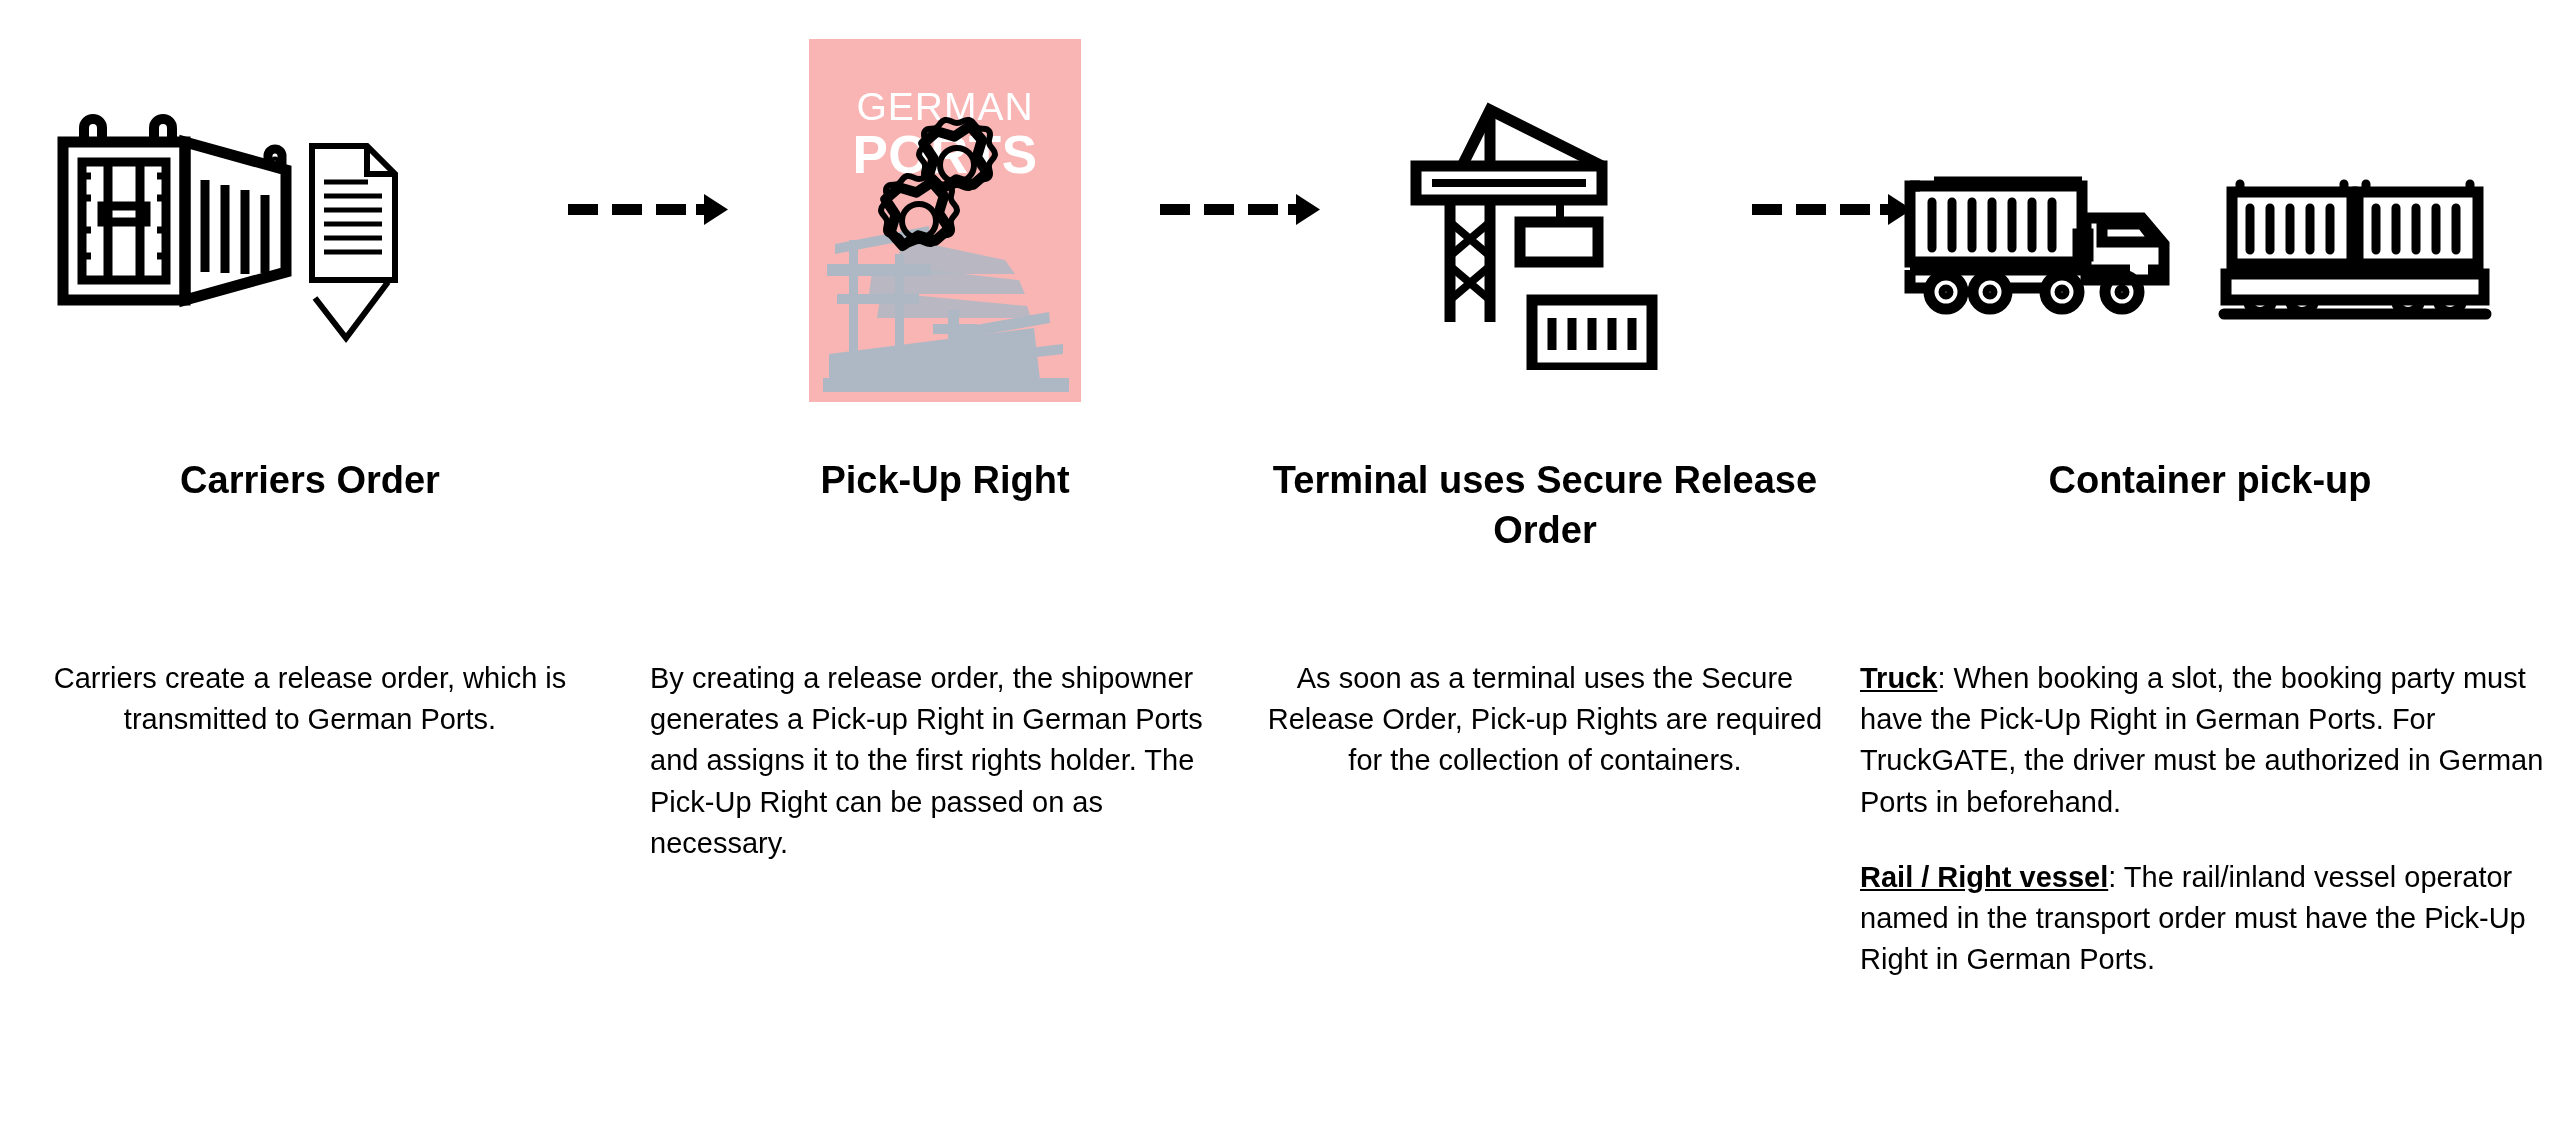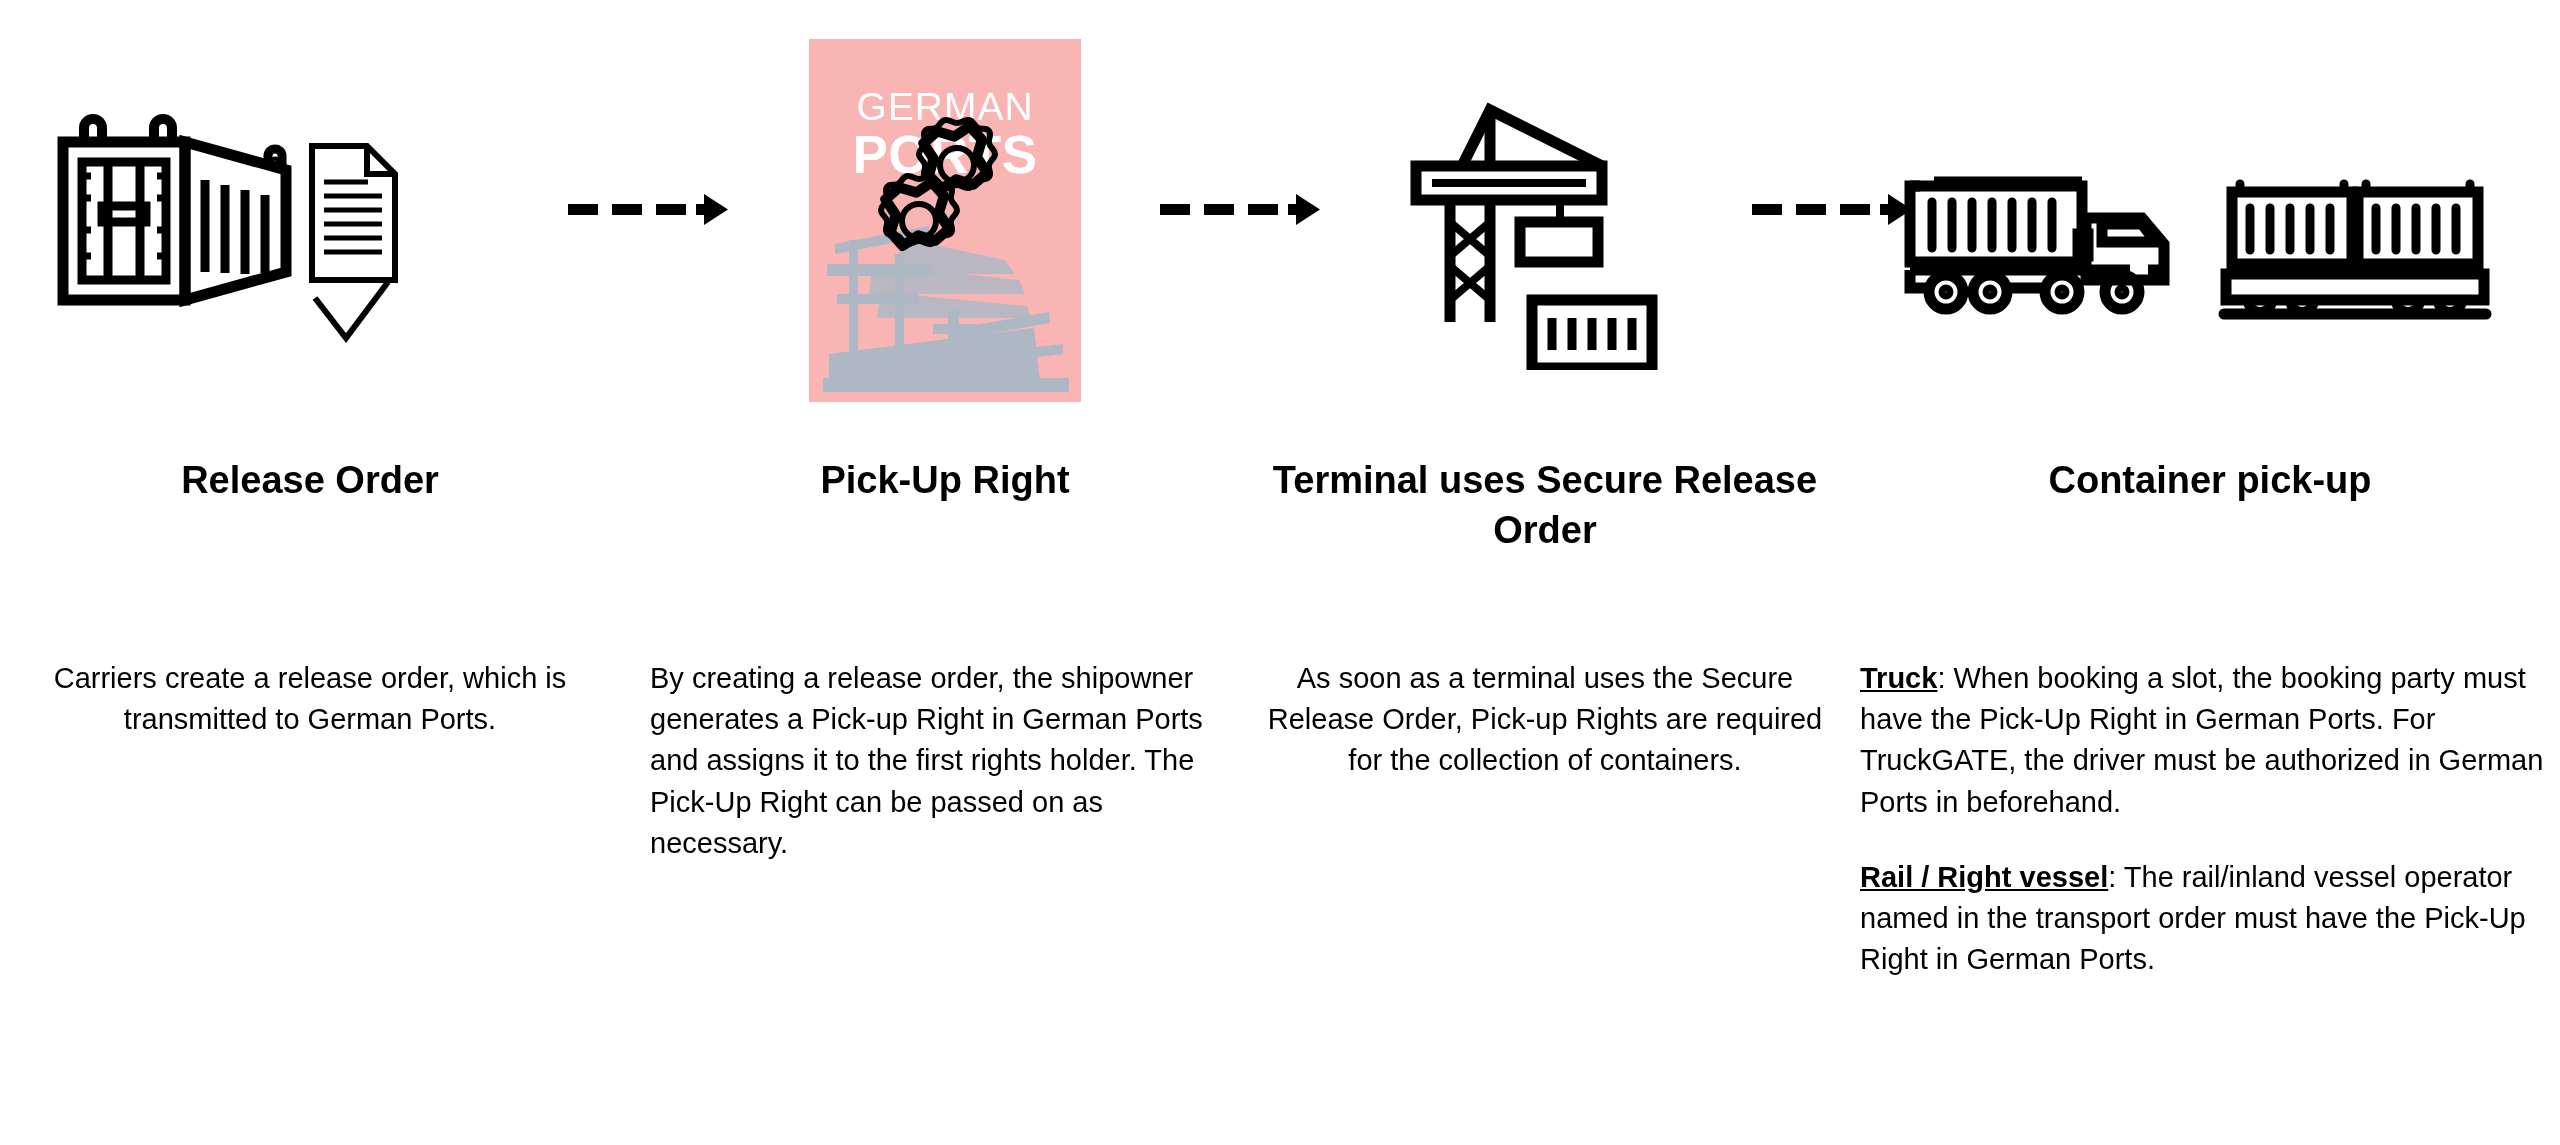--- a/index.html
+++ b/index.html
@@ -368,21 +368,21 @@
           <rect x="44" y="16" width="30" height="11"></rect>
           <rect x="88" y="16" width="30" height="11"></rect>
           <rect x="128" y="16" width="14" height="11"></rect>
           <path d="M136 6 L160 21.5 L136 37 Z"></path>
         </g>
       </svg>
     </div>
   </div>
 
   <div class="headings">
-    <div class="heading h-1">Release Order</div>
+    <div class="heading h-1">Carriers Order</div>
     <div class="heading h-3">Terminal uses Secure Release Order</div>
     <div class="heading h-2">Pick-Up Right</div>
     <div class="heading h-4">Container pick-up</div>
   </div>
 
   <div class="bodies">
 
     <div class="body-col b-1">
       <p>Carriers create a release order, which is transmitted to German Ports.</p>
     </div>

